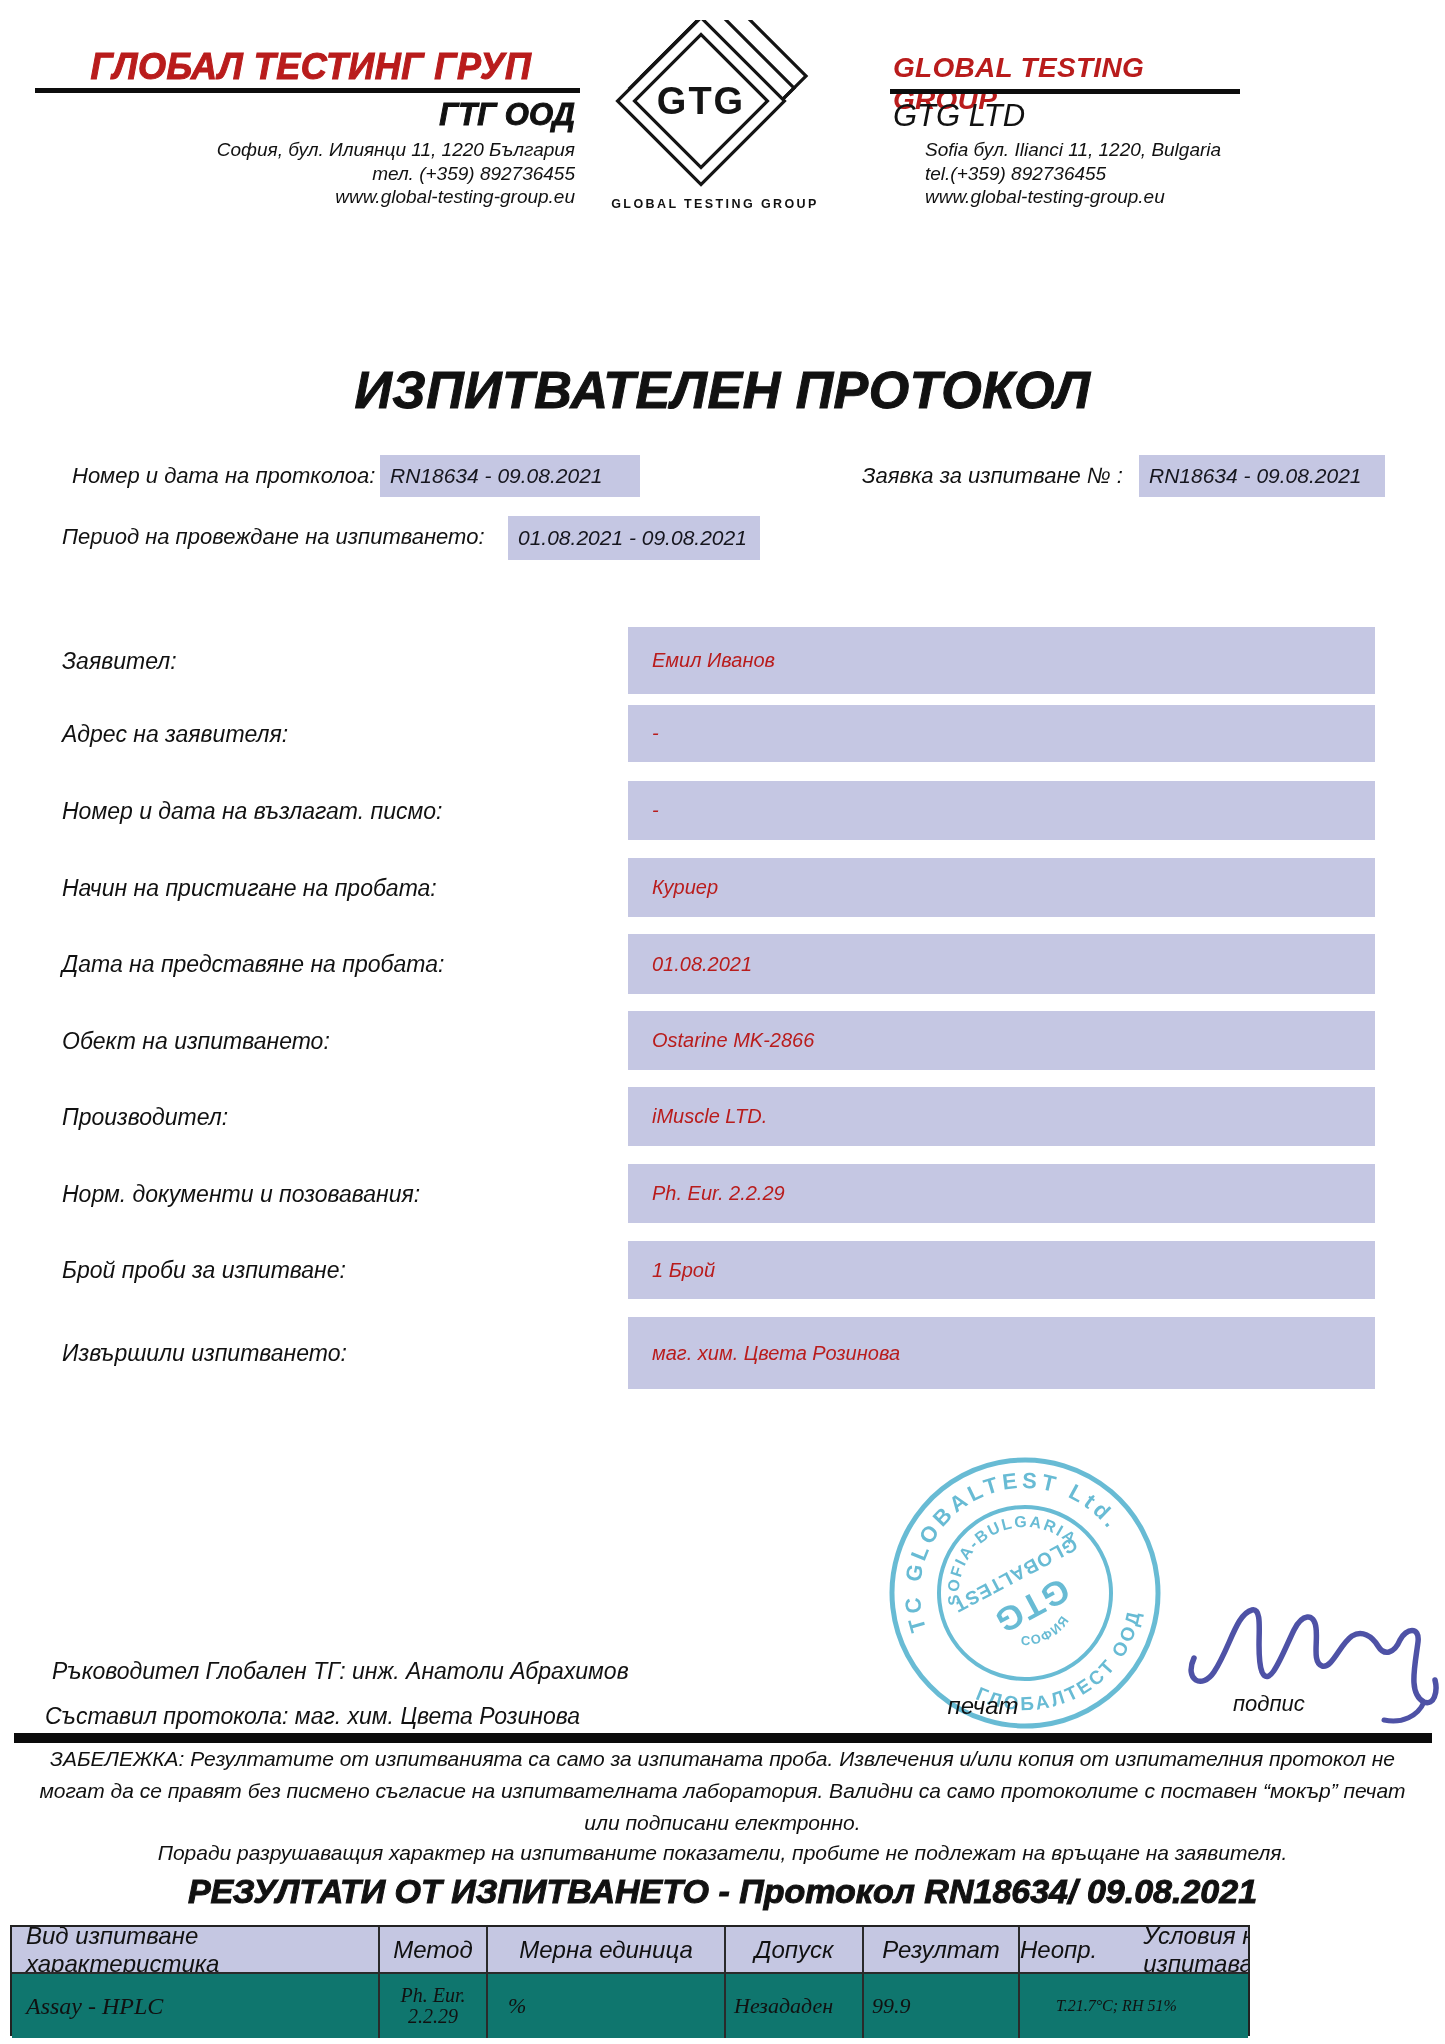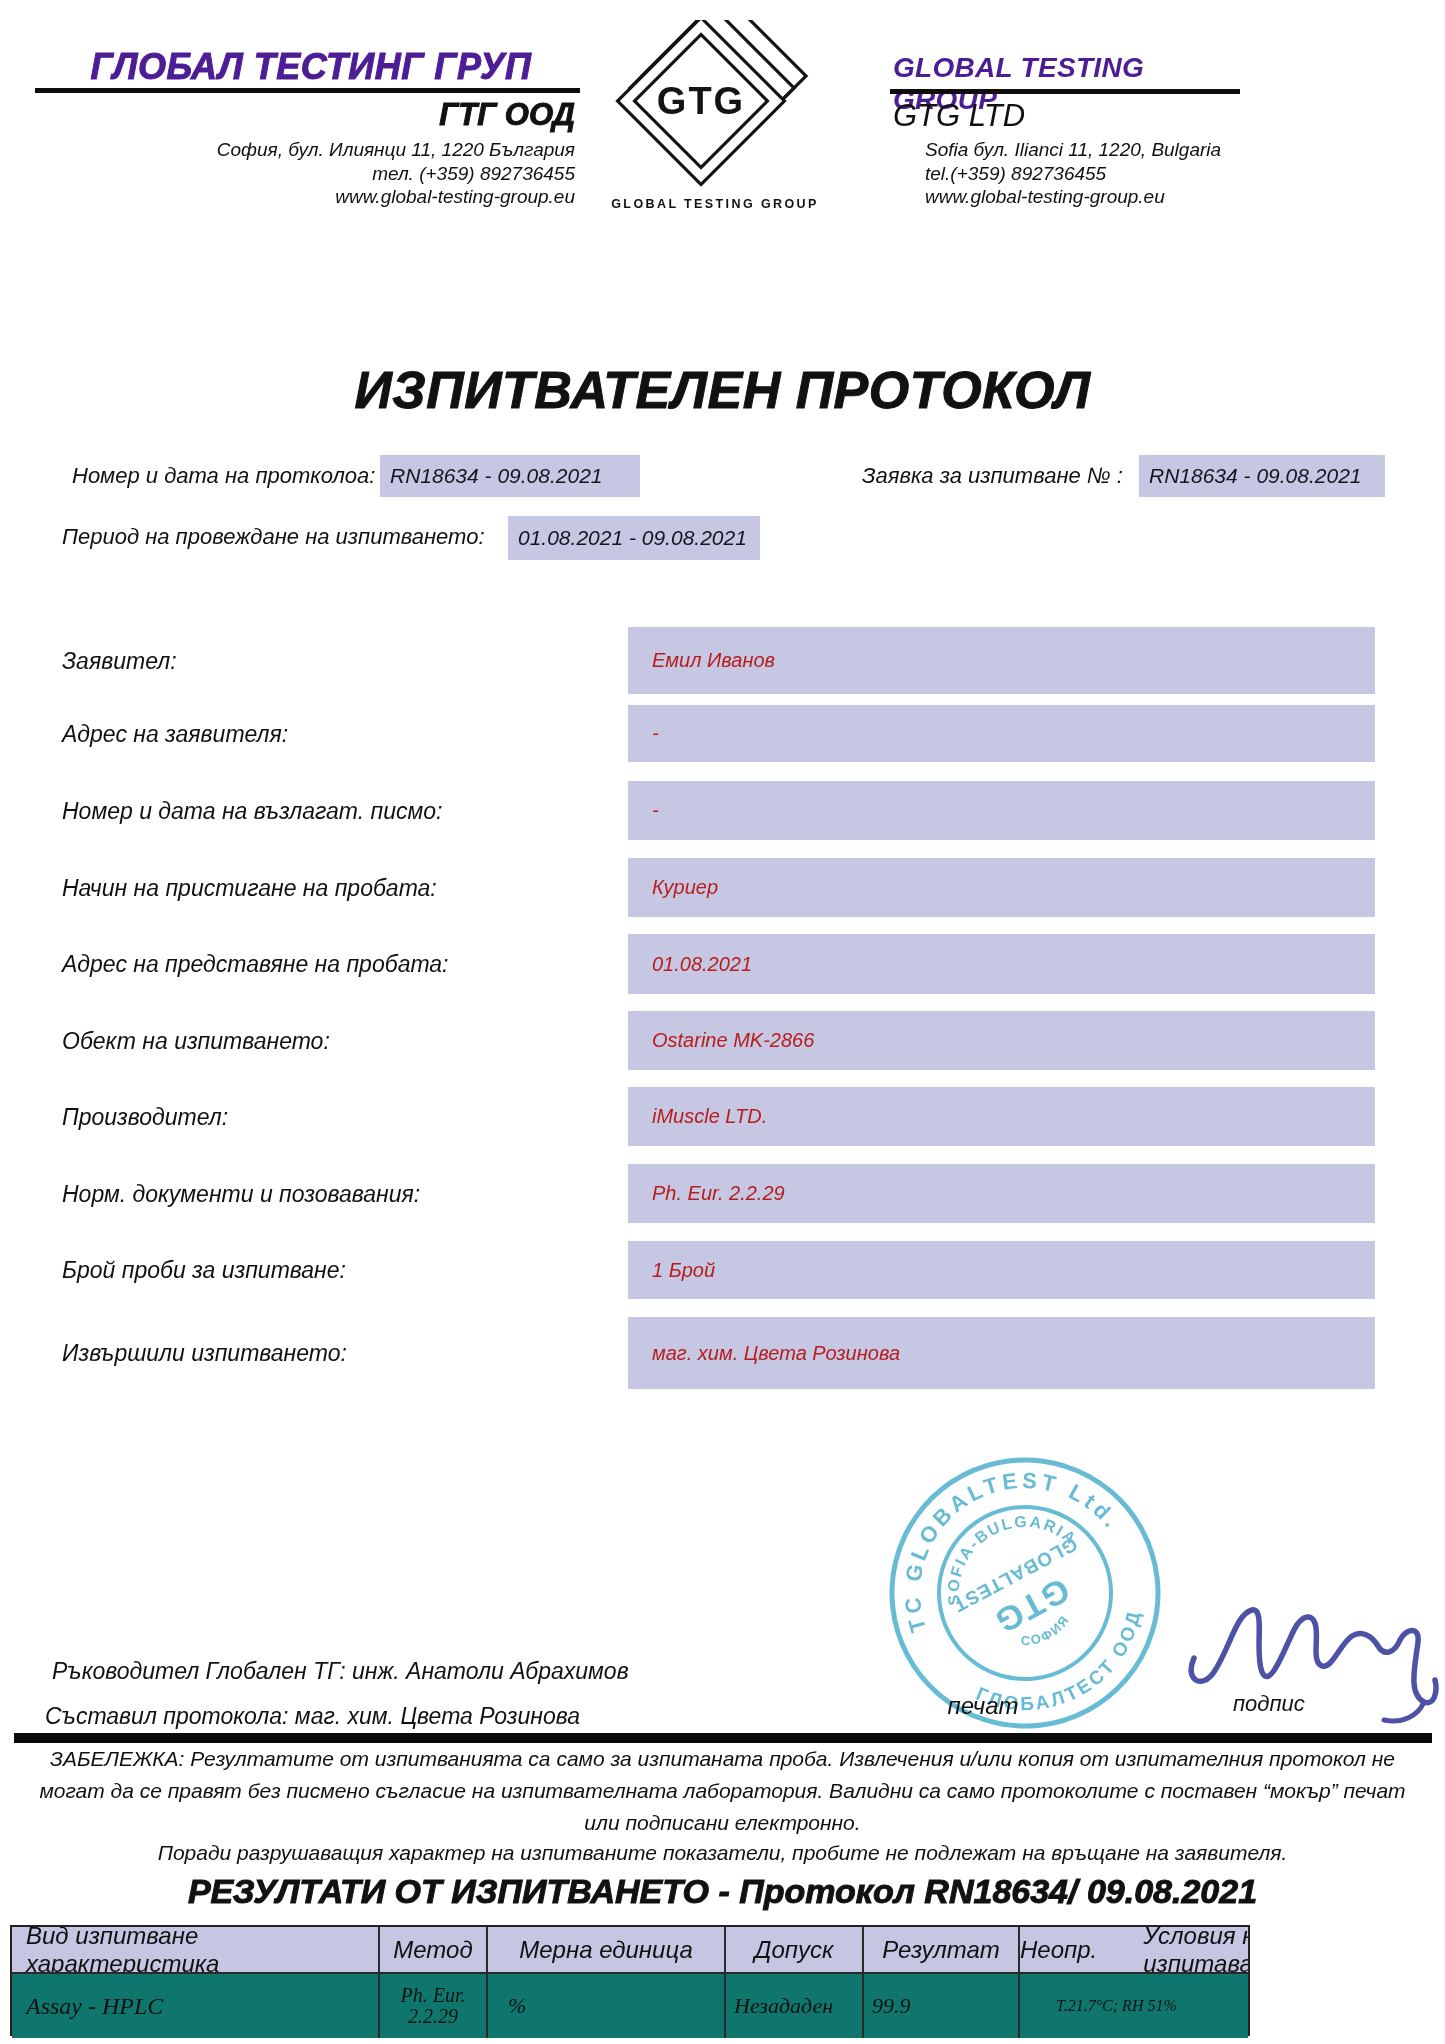--- a/index.html
+++ b/index.html
@@ -6,21 +6,21 @@
   .page {
     position:relative; width:1445px; height:2044px; margin:0 auto;
     background:#ffffff; overflow:hidden;
     font-family:"Liberation Sans", sans-serif;
     color:#111;
   }
   .abs { position:absolute; }
   .it  { font-style:italic; }
   .b   { font-weight:700; }
   .heavy { font-weight:700; -webkit-text-stroke:1px currentColor; }
-  .blue { color:#4c1d95; }
+  .blue { color:#b91c1c; }
   .rule { background:#0d0d0d; }
 
   
   .hdr-left-brand { left:45px; top:46px; width:532px; text-align:center;
     font-size:36px; letter-spacing:.5px; }
   .hdr-left-rule { left:35px; top:88px; width:545px; height:5px; }
   .hdr-left-co { left:175px; top:97px; width:400px; text-align:right; font-size:31px; }
   .hdr-left-addr { left:75px; top:138px; width:500px; text-align:right;
     font-size:19px; line-height:23.5px; }
   .logo-svg { left:588px; top:20px; }
@@ -149,21 +149,21 @@
         <span class="fval">-</span>
       </div>
   </div>
   <div class="abs frow" style="top:858px; height:59px;">
     <span class="flabel">Начин на пристигане на пробата:</span>
     <div class="fbox">
         <span class="fval">Куриер</span>
       </div>
   </div>
   <div class="abs frow" style="top:934px; height:60px;">
-    <span class="flabel">Адрес на представяне на пробата:</span>
+    <span class="flabel">Дата на представяне на пробата:</span>
     <div class="fbox">
         <span class="fval">01.08.2021</span>
       </div>
   </div>
   <div class="abs frow" style="top:1011px; height:59px;">
     <span class="flabel">Обект на изпитването:</span>
     <div class="fbox">
         <span class="fval">Ostarine MK-2866</span>
       </div>
   </div>

